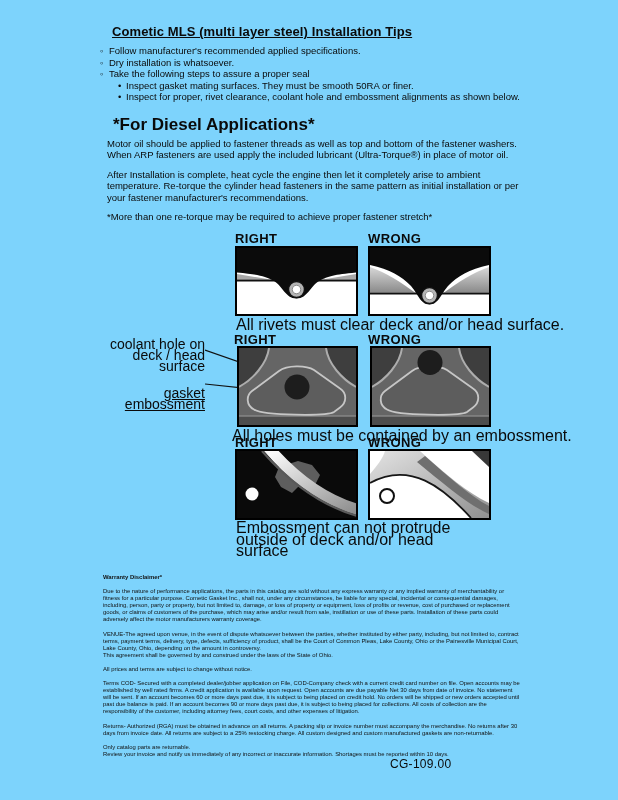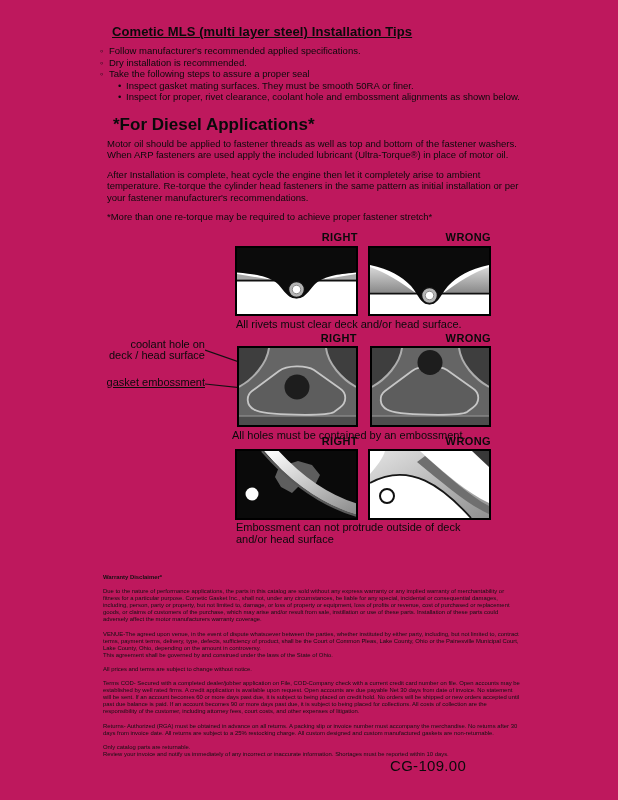--- a/index.html
+++ b/index.html
@@ -1,17 +1,17 @@
 <!DOCTYPE html>
 <html><head>
 <meta charset="utf-8">
 <style>
   html,body { margin:0; padding:0; background:#ffffff; }
   .page {
-    position:relative; width:618px; height:800px; background:#be185d;
+    position:relative; width:618px; height:800px; background:#7dd3fc;
     font-family:"Liberation Sans","DejaVu Sans",sans-serif; color:#0a0a0a;
     overflow:hidden;
   }
   .abs { position:absolute; }
 
   .doc-title {
     left:112px; top:24px; font-size:13px; font-weight:bold;
     text-decoration:underline; letter-spacing:0.1px;
   }
 
@@ -19,55 +19,55 @@
   .tip { display:flex; }
   .tip .bm { width:9px; flex:0 0 9px; text-align:left; }
   .tip.sub { padding-left:18px; }
   .tip.sub .bm { width:8px; flex:0 0 8px; }
 
   .diesel { left:107px; top:118px; width:418px; font-size:9.5px; line-height:11.4px; }
   .diesel h2 { margin:0 0 7px 6px; font-size:17px; line-height:13px; }
   .diesel p { margin:0 0 8px 0; }
   .diesel p.note { margin-bottom:0; }
 
-  .dg-header { position:absolute; width:123px; text-align:right; font-size:11px;
+  .dg-header { position:absolute; width:123px; text-align:left; font-size:13px;
     font-weight:600; letter-spacing:0.4px; }
   .dg-img { position:absolute; width:119px; height:66px; border:2px solid #000; background:#fff; }
   .dg-img.tall { height:77px; }
   .dg-img.mid { height:67px; }
   .dg-img svg { display:block; width:100%; height:100%; }
-  .dg-caption { position:absolute; font-size:11px; line-height:11.5px; }
+  .dg-caption { position:absolute; font-size:16px; line-height:11.5px; }
 
   .callouts { left:100px; top:339px; width:105px; text-align:right;
-    font-size:11px; line-height:11px; }
+    font-size:14px; line-height:11px; }
   .callouts .co2 { margin-top:16px;text-decoration:underline; }
   .leader-lines { left:205px; top:340px; }
 
   .disclaimer { left:103px; top:574px; width:419px; font-size:5.9px; line-height:7.1px; color:#111; }
   .disclaimer h3 { margin:0 0 7px 0; font-size:5.9px; }
   .disclaimer p { margin:0 0 7px 0; }
   .disclaimer p.tight { margin:0; }
 
-  .doc-code { left:390px; top:757px; font-size:15px; letter-spacing:0.3px; }
+  .doc-code { left:390px; top:757px; font-size:12px; letter-spacing:0.3px; }
 </style>
 </head>
 <body>
 
 <div class="page">
 
   <div class="abs doc-title">Cometic MLS (multi layer steel) Installation Tips</div>
 
   <div class="abs tips">
     <div class="tip">
       <span class="bm">◦</span>
       <span>Follow manufacturer's recommended applied specifications.</span>
     </div>
     <div class="tip">
       <span class="bm">◦</span>
-      <span>Dry installation is recommended.</span>
+      <span>Dry installation is whatsoever.</span>
     </div>
     <div class="tip">
       <span class="bm">◦</span>
       <span>Take the following steps to assure a proper seal</span>
     </div>
     <div class="tip sub">
       <span class="bm">•</span>
       <span>Inspect gasket mating surfaces.  They must be smooth 50RA or finer.</span>
     </div>
     <div class="tip sub">

